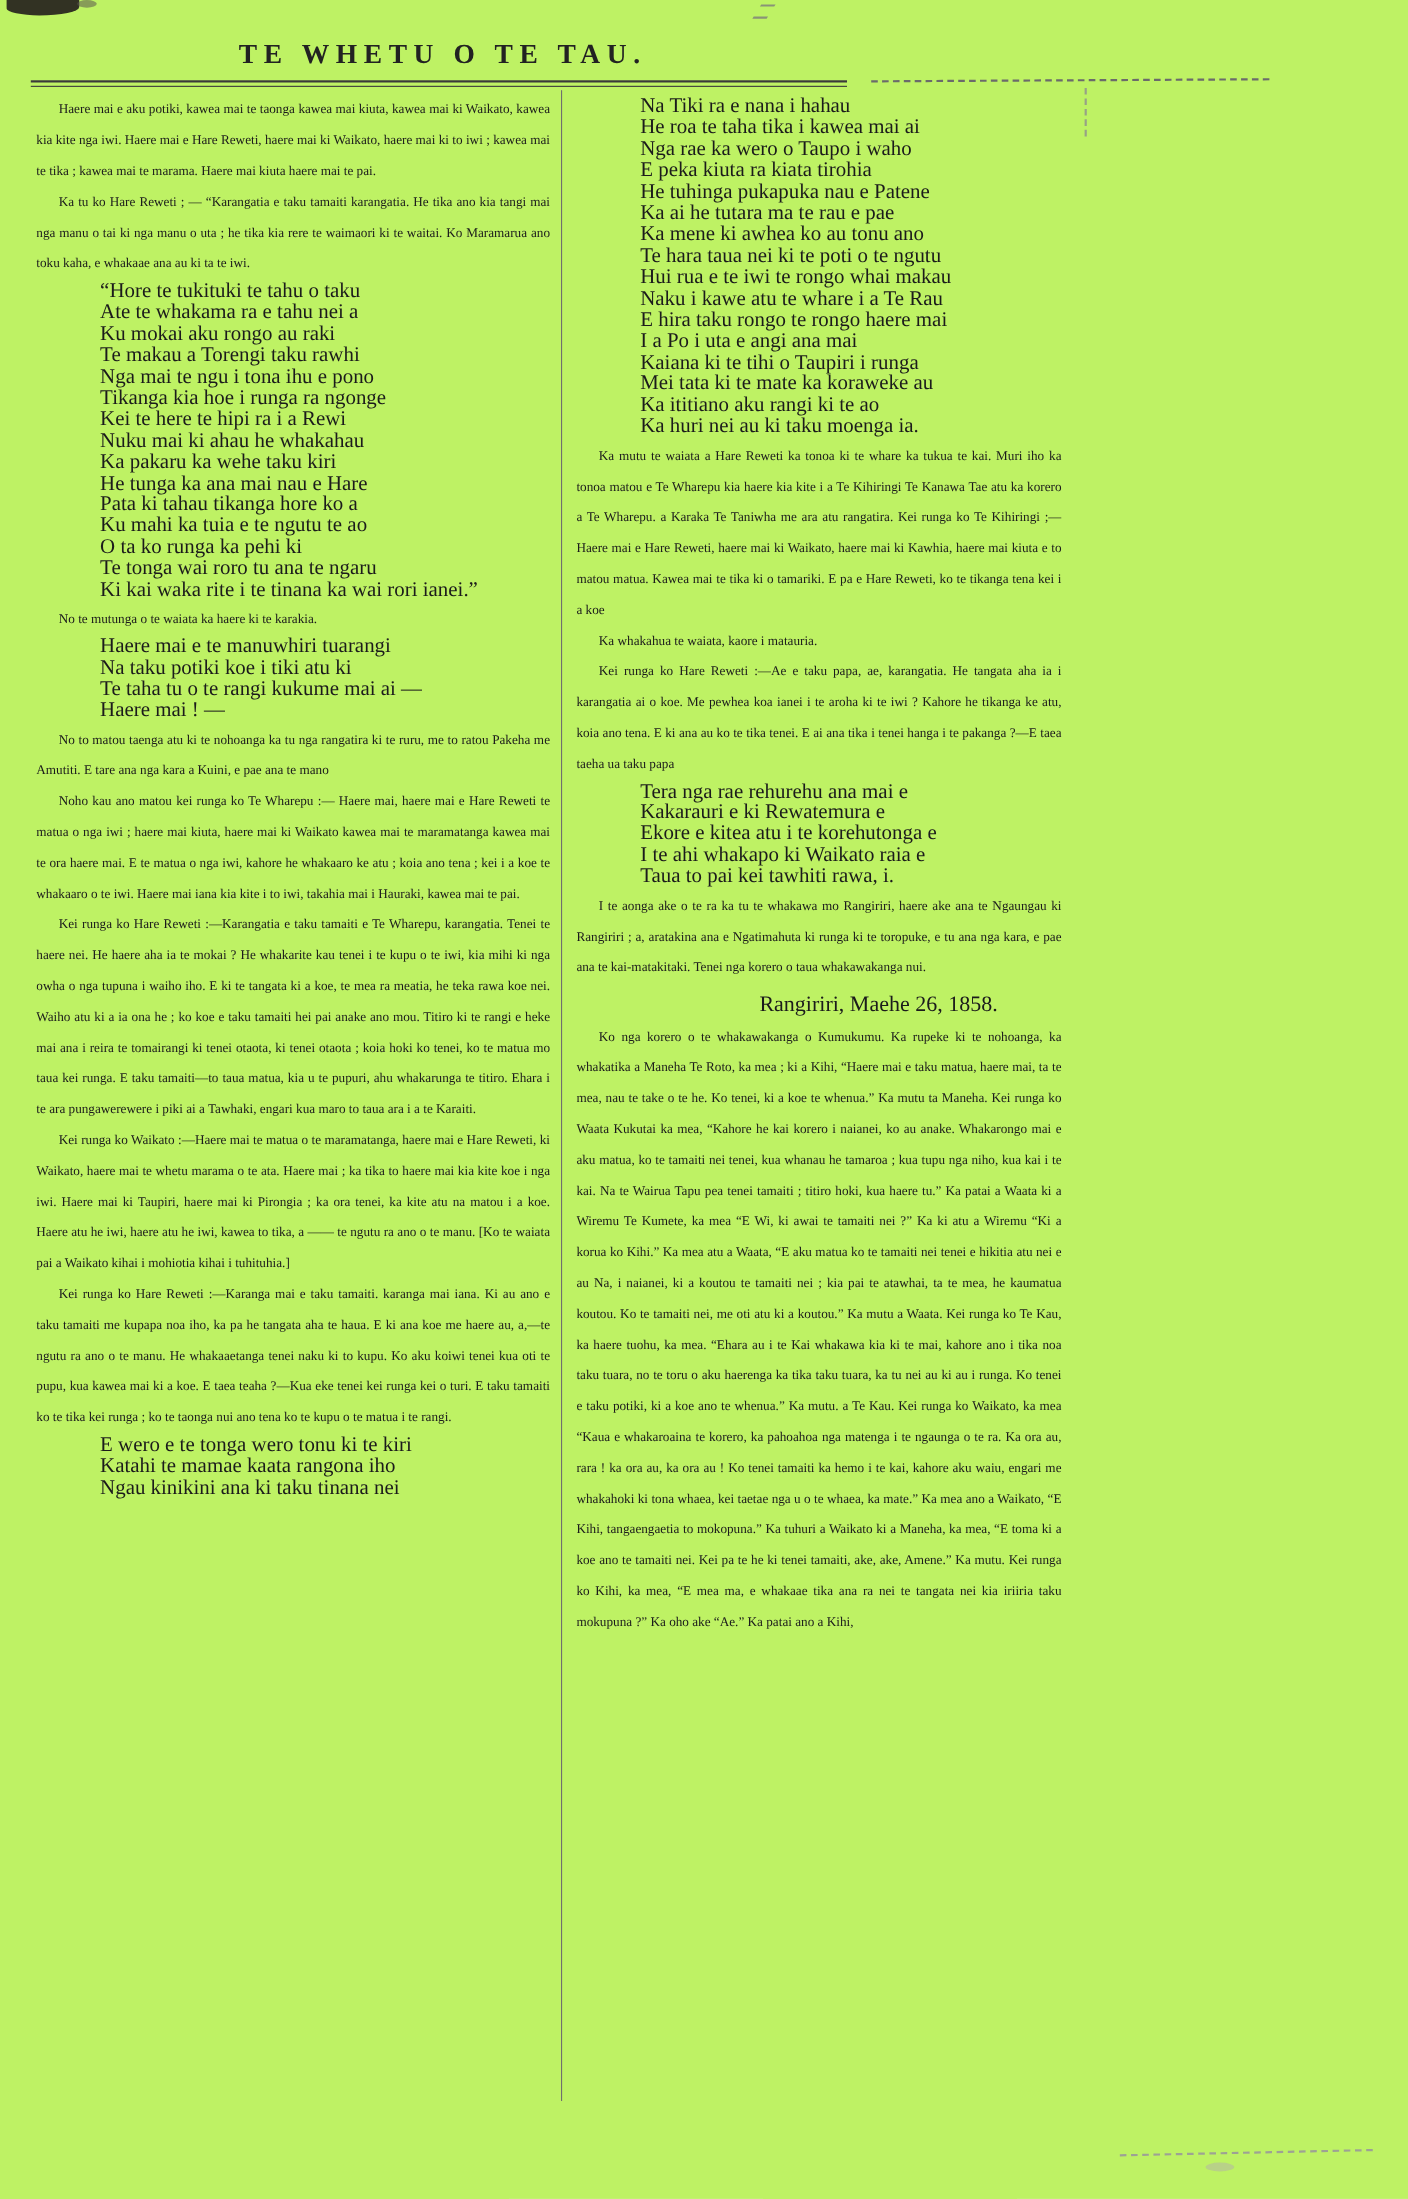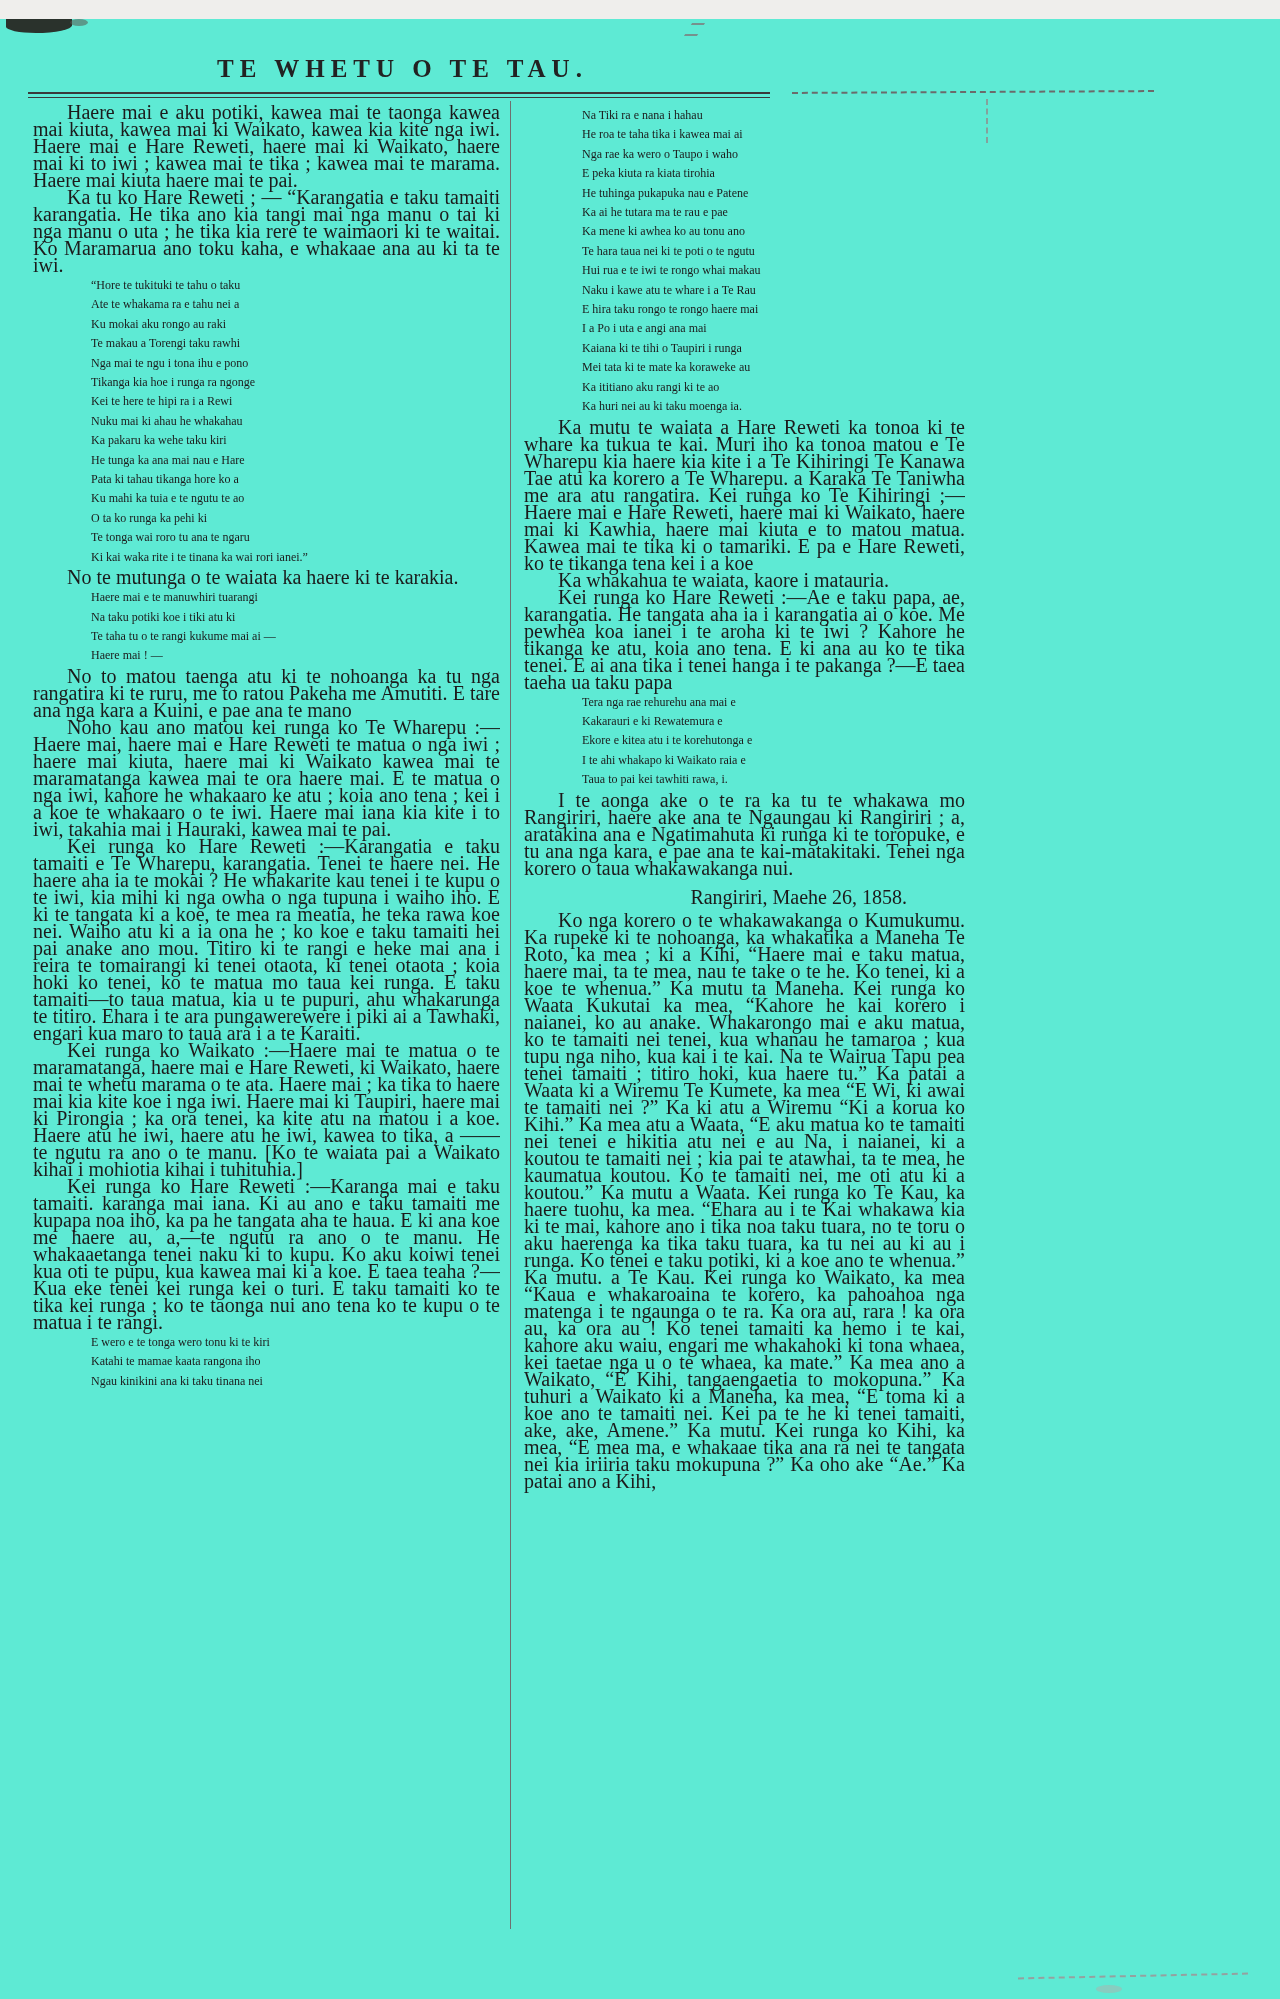--- a/index.html
+++ b/index.html
@@ -2,21 +2,21 @@
 <html><head>
 <meta charset="utf-8">
 <style>
   html,body{margin:0;padding:0;}
   body{
     width:1280px;height:1999px;overflow:hidden;position:relative;
     background:#efeeec;
     font-family:"Liberation Serif","DejaVu Serif",serif;
     color:#1b1b1b;
   }
-  .page{position:absolute;inset:0;background:#5eead4;margin-top:19px;}
+  .page{position:absolute;inset:0;background:#bef264;}
 
   .masthead{
     position:absolute;top:36px;left:30px;width:745px;margin:0;
     text-align:center;font-size:25px;font-weight:bold;letter-spacing:6px;color:#222;
   }
   .title-rule{
     position:absolute;top:73px;left:28px;width:742px;height:3px;
     border-top:2px solid #3a3a3a;border-bottom:1px solid #3a3a3a;
   }
   .dash-rule-top{
@@ -30,25 +30,25 @@
   .col-divider{
     position:absolute;top:82px;left:510px;width:0;height:1828px;
     border-left:1px solid #6f6f6f;
   }
 
   .column{position:absolute;top:85px;height:1905px;overflow:hidden;}
   .col-left{left:33px;width:467px;}
   .col-right{left:524px;width:441px;}
 
   .para{
-    margin:0;font-size:20px;line-height:17px;
+    margin:0;font-size:12px;line-height:28px;
     text-indent:1.7em;text-align:justify;
   }
   .verse{
-    margin:2px 0 2px 58px;font-size:12px;line-height:19.4px;text-align:left;
+    margin:2px 0 2px 58px;font-size:19px;line-height:19.4px;text-align:left;
   }
   .verse-line{padding-left:14px;text-indent:-14px;}
   .dateline{
     margin:9px 0 3px 0;font-size:20px;text-align:right;padding-right:58px;
   }
 
   
   .smudge-tl{position:absolute;left:6px;top:0;width:66px;height:14px;background:#26221d;border-radius:0 0 55% 45%;opacity:.92;}
   .smudge-tl2{position:absolute;left:70px;top:0;width:18px;height:7px;background:#5a554e;border-radius:50%;opacity:.55;}
   .mark-top{position:absolute;left:688px;top:4px;width:13px;height:9px;border-top:2px solid #7c7c7c;border-bottom:2px solid #7c7c7c;transform:skewX(-32deg);opacity:.8;}

